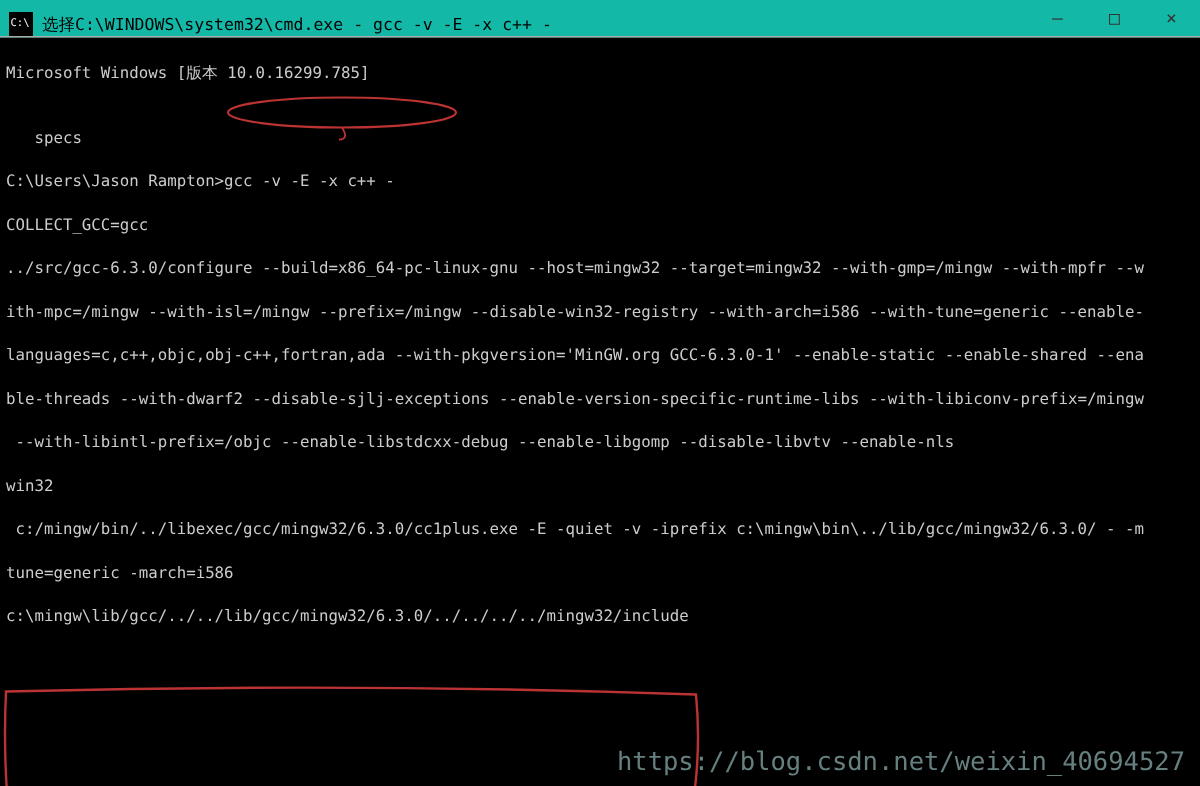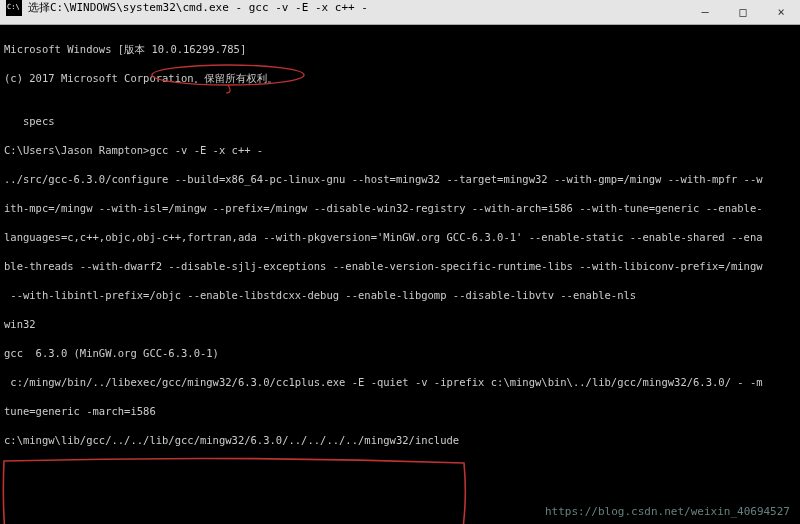--- a/index.html
+++ b/index.html
@@ -1,52 +1,51 @@
 <!DOCTYPE html>
 <html><head>
 <meta charset="utf-8">
 <style>
   html,body{margin:0;padding:0;background:#000;width:800px;height:524px;overflow:hidden;font-family:"Consolas","SimSun",monospace;font-size:10.5px;color:#ccc;position:relative}
-  .titlebar{height:24px;background:#e5e5e5;display:flex;align-items:flex-start;color:#000;font-size:11px;border-bottom:1px solid #aaa}
+  .titlebar{height:24px;background:#14b8a6;display:flex;align-items:flex-end;color:#000;font-size:11px;border-bottom:1px solid #aaa}
   .titlebar .icon{width:16px;height:16px;background:#000;margin:0 6px;display:inline-block;position:relative}
   .titlebar .icon::after{content:"C:\\";color:#fff;font-size:7px;position:absolute;left:1px;top:3px}
   .titlebar .title{flex:1;white-space:nowrap;overflow:hidden}
   .winbtns{display:flex;height:100%}
   .winbtn{width:38px;display:flex;align-items:center;justify-content:center;font-size:12px;color:#333}
   .terminal{padding:2px 4px 0 4px;line-height:14.5px;white-space:pre;position:relative}
   .ln{display:block}
   svg.annot{position:absolute;pointer-events:none}
-  .watermark{position:absolute;right:10px;bottom:6px;color:#8aa;font-size:11px;opacity:.75}
+  .watermark{position:absolute;right:10px;bottom:6px;color:#8aa;font-size:17px;opacity:.75}
 </style>
 </head>
 <body>
 
 <div class="titlebar">
   <span class="icon"></span>
   <span class="title">选择C:\WINDOWS\system32\cmd.exe - gcc  -v -E  -x c++  -</span>
   <div class="winbtns">
     <div class="winbtn">—</div>
     <div class="winbtn">□</div>
     <div class="winbtn">×</div>
   </div>
 </div>
 
 <div class="terminal">
 <span class="ln">Microsoft Windows [版本 10.0.16299.785]</span>
-<span class="ln">(c) 2017 Microsoft Corporation。保留所有权利。</span>
 <span class="ln"></span>
 <span class="ln">   specs</span>
 <span class="ln"><span>C:\Users\Jason Rampton&gt;</span><span>gcc -v -E -x c++ -</span></span>
+<span class="ln">COLLECT_GCC=gcc</span>
 <span class="ln">../src/gcc-6.3.0/configure --build=x86_64-pc-linux-gnu --host=mingw32 --target=mingw32 --with-gmp=/mingw --with-mpfr --w</span>
 <span class="ln">ith-mpc=/mingw --with-isl=/mingw --prefix=/mingw --disable-win32-registry --with-arch=i586 --with-tune=generic --enable-</span>
 <span class="ln">languages=c,c++,objc,obj-c++,fortran,ada --with-pkgversion='MinGW.org GCC-6.3.0-1' --enable-static --enable-shared --ena</span>
 <span class="ln">ble-threads --with-dwarf2 --disable-sjlj-exceptions --enable-version-specific-runtime-libs --with-libiconv-prefix=/mingw</span>
 <span class="ln"> --with-libintl-prefix=/objc --enable-libstdcxx-debug --enable-libgomp --disable-libvtv --enable-nls</span>
 <span class="ln">win32</span>
-<span class="ln">gcc  6.3.0 (MinGW.org GCC-6.3.0-1)</span>
 <span class="ln"> c:/mingw/bin/../libexec/gcc/mingw32/6.3.0/cc1plus.exe -E -quiet -v -iprefix c:\mingw\bin\../lib/gcc/mingw32/6.3.0/ - -m</span>
 <span class="ln">tune=generic -march=i586</span>
 <span class="ln">c:\mingw\lib/gcc/../../lib/gcc/mingw32/6.3.0/../../../../mingw32/include</span>
 
 
 
 
 
 
 

